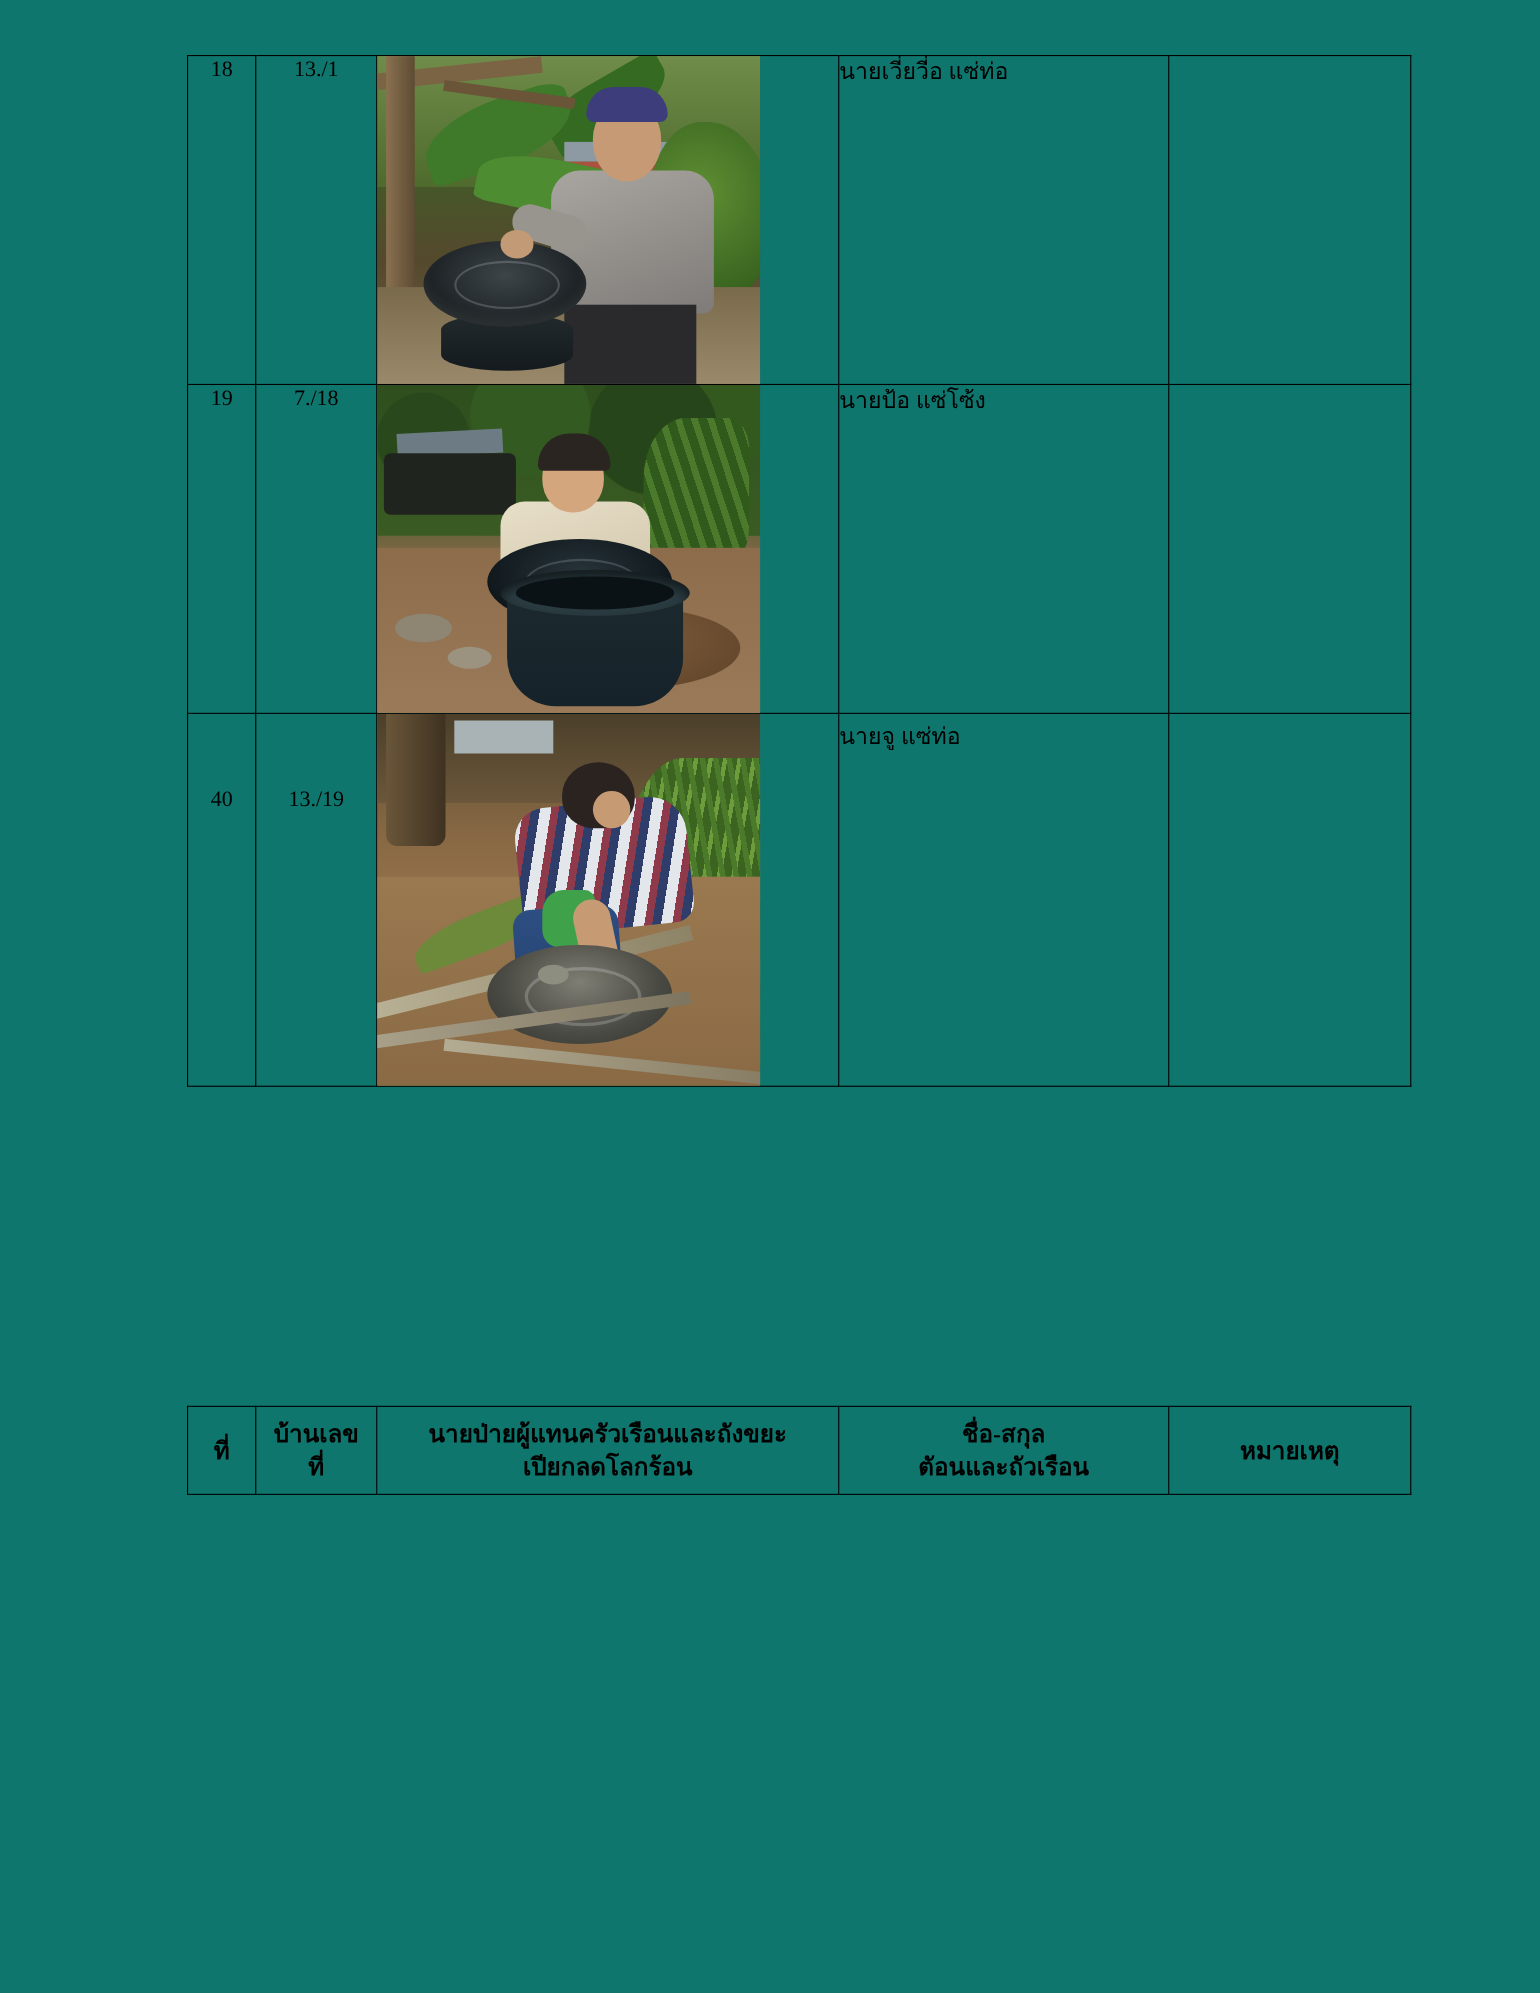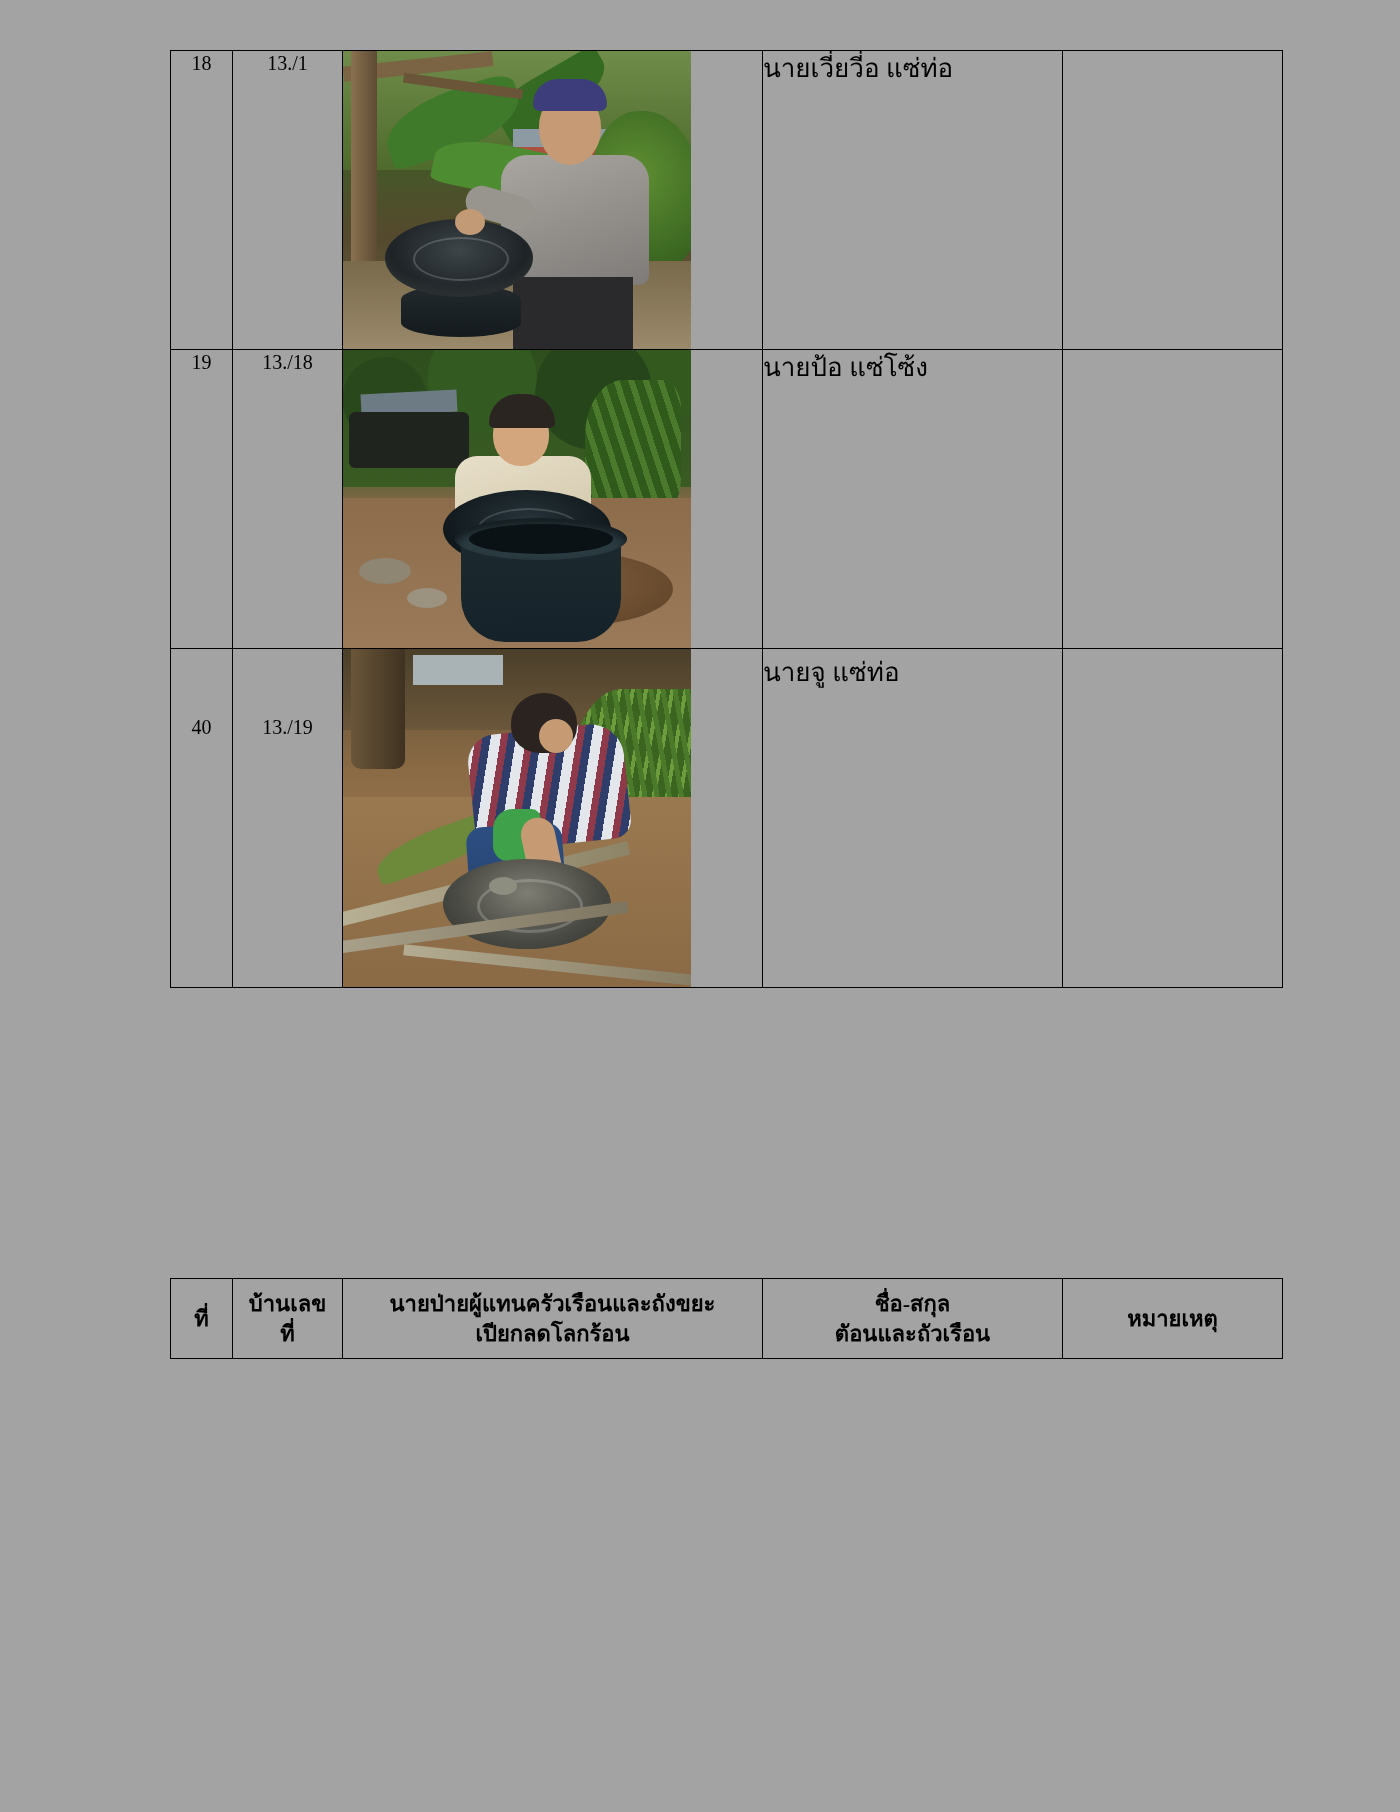--- a/index.html
+++ b/index.html
@@ -12,21 +12,21 @@
     height: 1812px;
     font-family: "Liberation Serif", serif;
     color: #000000;
     position: relative;
     overflow: hidden;
   }
   .page {
     position: relative;
     width: 1400px;
     height: 1812px;
-    background: #a3a3a3;
+    background: #0f766e;
   }
 
   
   .doc-table {
     position: absolute;
     left: 170px;
     top: 50px;
     width: 1112px;
     border-collapse: collapse;
     table-layout: fixed;
@@ -42,21 +42,21 @@
   .col-name  { width: 300px; }
   .col-note  { width: 220px; }
 
   .cell-center {
     text-align: center;
     font-size: 20px;
     padding-top: 26px;
     line-height: 1.2;
   }
   .cell-name {
-    font-size: 26px;
+    font-size: 21px;
     padding: 22px 0 0 22px;
     line-height: 1.4;
   }
   .cell-name.low { padding-top: 6px; }
   .cell-photo {
     padding: 12px 0 12px 12px;
   }
 
   
   .photo {
@@ -391,21 +391,21 @@
             <div class="p1-lid"></div>
             <div class="p1-hand"></div>
           </div>
         </td>
         <td class="cell-name">นายเวี่ยวี่อ  แซ่ท่อ</td>
         <td class="cell-center"></td>
       </tr>
 
       <tr>
         <td class="cell-center">19</td>
-        <td class="cell-center">13./18</td>
+        <td class="cell-center">7./18</td>
         <td class="cell-photo">
           <div class="photo photo-2">
             <div class="p2-trees"></div>
             <div class="p2-roof"></div>
             <div class="p2-darkmass"></div>
             <div class="p2-bamboo"></div>
             <div class="p2-ground"></div>
             <div class="p2-dirt"></div>
             <div class="p2-rock1"></div>
             <div class="p2-rock2"></div>

